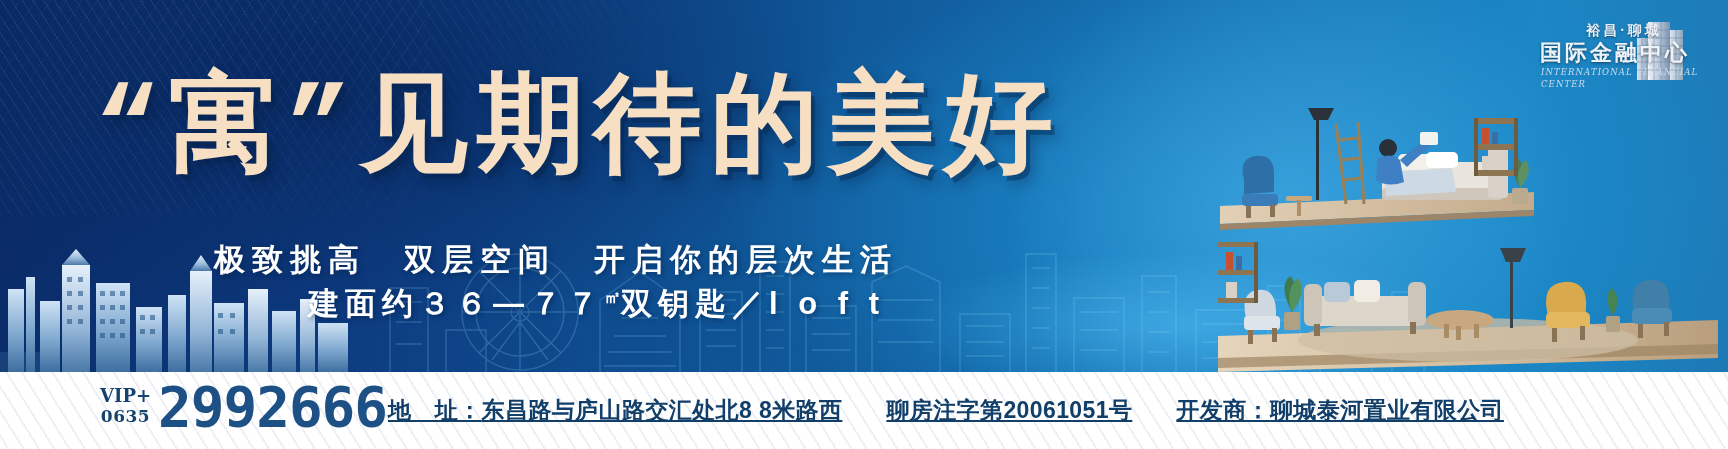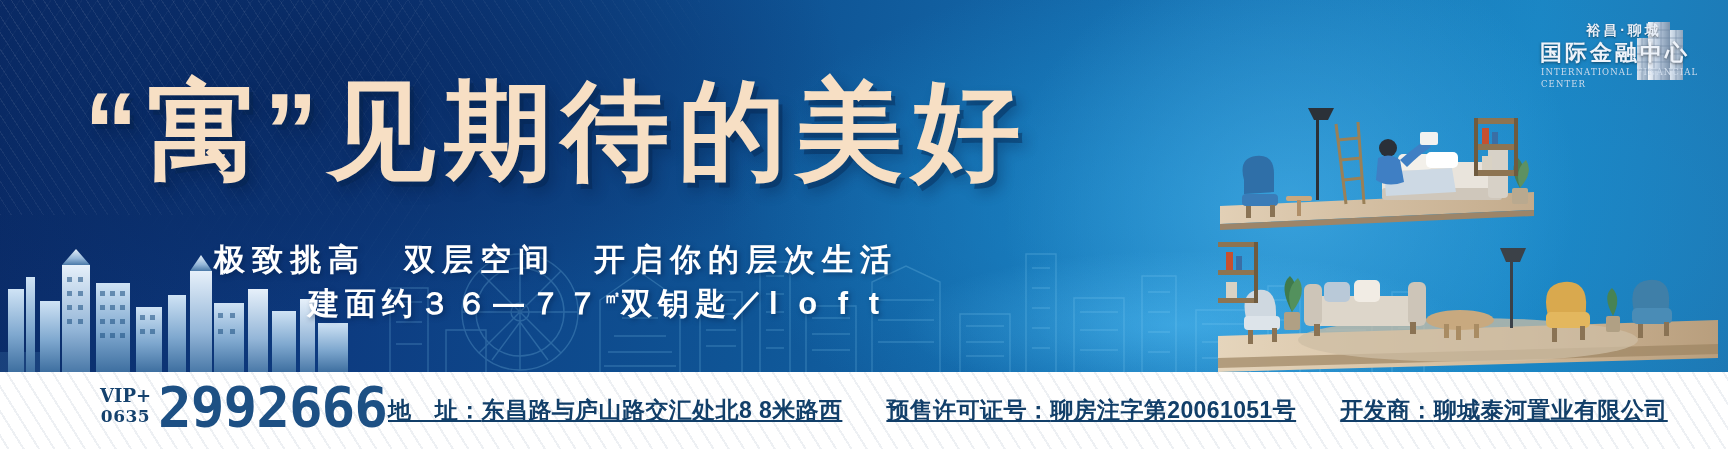--- a/index.html
+++ b/index.html
@@ -45,22 +45,22 @@
     position:absolute;left:900px;top:250px;width:560px;height:150px;
     background:radial-gradient(ellipse at center, rgba(90,200,255,.45) 0%, rgba(90,200,255,0) 70%);
   }
 
   
   .watermark{position:absolute;left:0;top:0;width:1728px;height:372px;opacity:.42;}
   .skyline-left{position:absolute;left:0;bottom:0;width:360px;height:135px;}
 
   
   .headline{
-    position:absolute;left:84px;top:72px;width:1100px;height:120px;
-    font-family:Liberation Sans, sans-serif;
+    position:absolute;left:95px;top:72px;width:1100px;height:120px;
+    font-family:Liberation Mono, monospace;
     font-size:108px;line-height:118px;font-weight:700;
     color:#f7dfc4;letter-spacing:9px;white-space:nowrap;
     text-shadow:4px 5px 0 rgba(5,35,75,.40), 7px 9px 14px rgba(3,25,60,.33);
   }
   .sub1{
     position:absolute;left:214px;top:232px;width:1100px;
     font-size:31px;line-height:40px;font-weight:700;color:#ffffff;
     letter-spacing:7px;white-space:nowrap;
     text-shadow:2px 2px 5px rgba(4,30,70,.5);
     margin-top:8px;
@@ -82,21 +82,21 @@
     text-shadow:0 1px 2px rgba(0,0,0,.45);
   }
   .logo-l2{
     position:relative;font-size:22px;line-height:27px;color:#eef3fa;
     letter-spacing:3px;font-weight:700;text-align:left;padding-left:4px;
     text-shadow:0 1px 3px rgba(0,0,0,.5);
   }
   .logo-l3{
     position:relative;font-family:"DejaVu Serif","Liberation Serif",serif;
     font-size:8.5px;line-height:12px;color:#cfdcec;letter-spacing:1.1px;
-    text-align:left;padding-left:5px;
+    text-align:left;padding-left:5px;font-style:italic;
   }
 
   
   .room-top{position:absolute;left:1212px;top:88px;width:330px;height:150px;}
   .room-bot{position:absolute;left:1218px;top:208px;width:500px;height:164px;}
 
   
   .bottom{
     position:absolute;left:0;top:372px;width:1728px;height:90px;
     background:#ffffff;
@@ -393,20 +393,19 @@
         <span>VIP+</span>
         <span class="v2">0635</span>
       </div>
       <div class="phone">2992666</div>
     </div>
 
     <div class="binfo">
       <span class="lbl-sp">地　址：</span>
       <span>东昌路与庐山路交汇处北8 8米路西</span>
       <span class="gap-a"></span>
-      <span>预售许可证号：</span>
       <span>聊房注字第20061051号</span>
       <span class="gap-b"></span>
       <span>开发商：</span>
       <span>聊城泰河置业有限公司</span>
     </div>
   </div>
 </div>
 
 </body></html>

